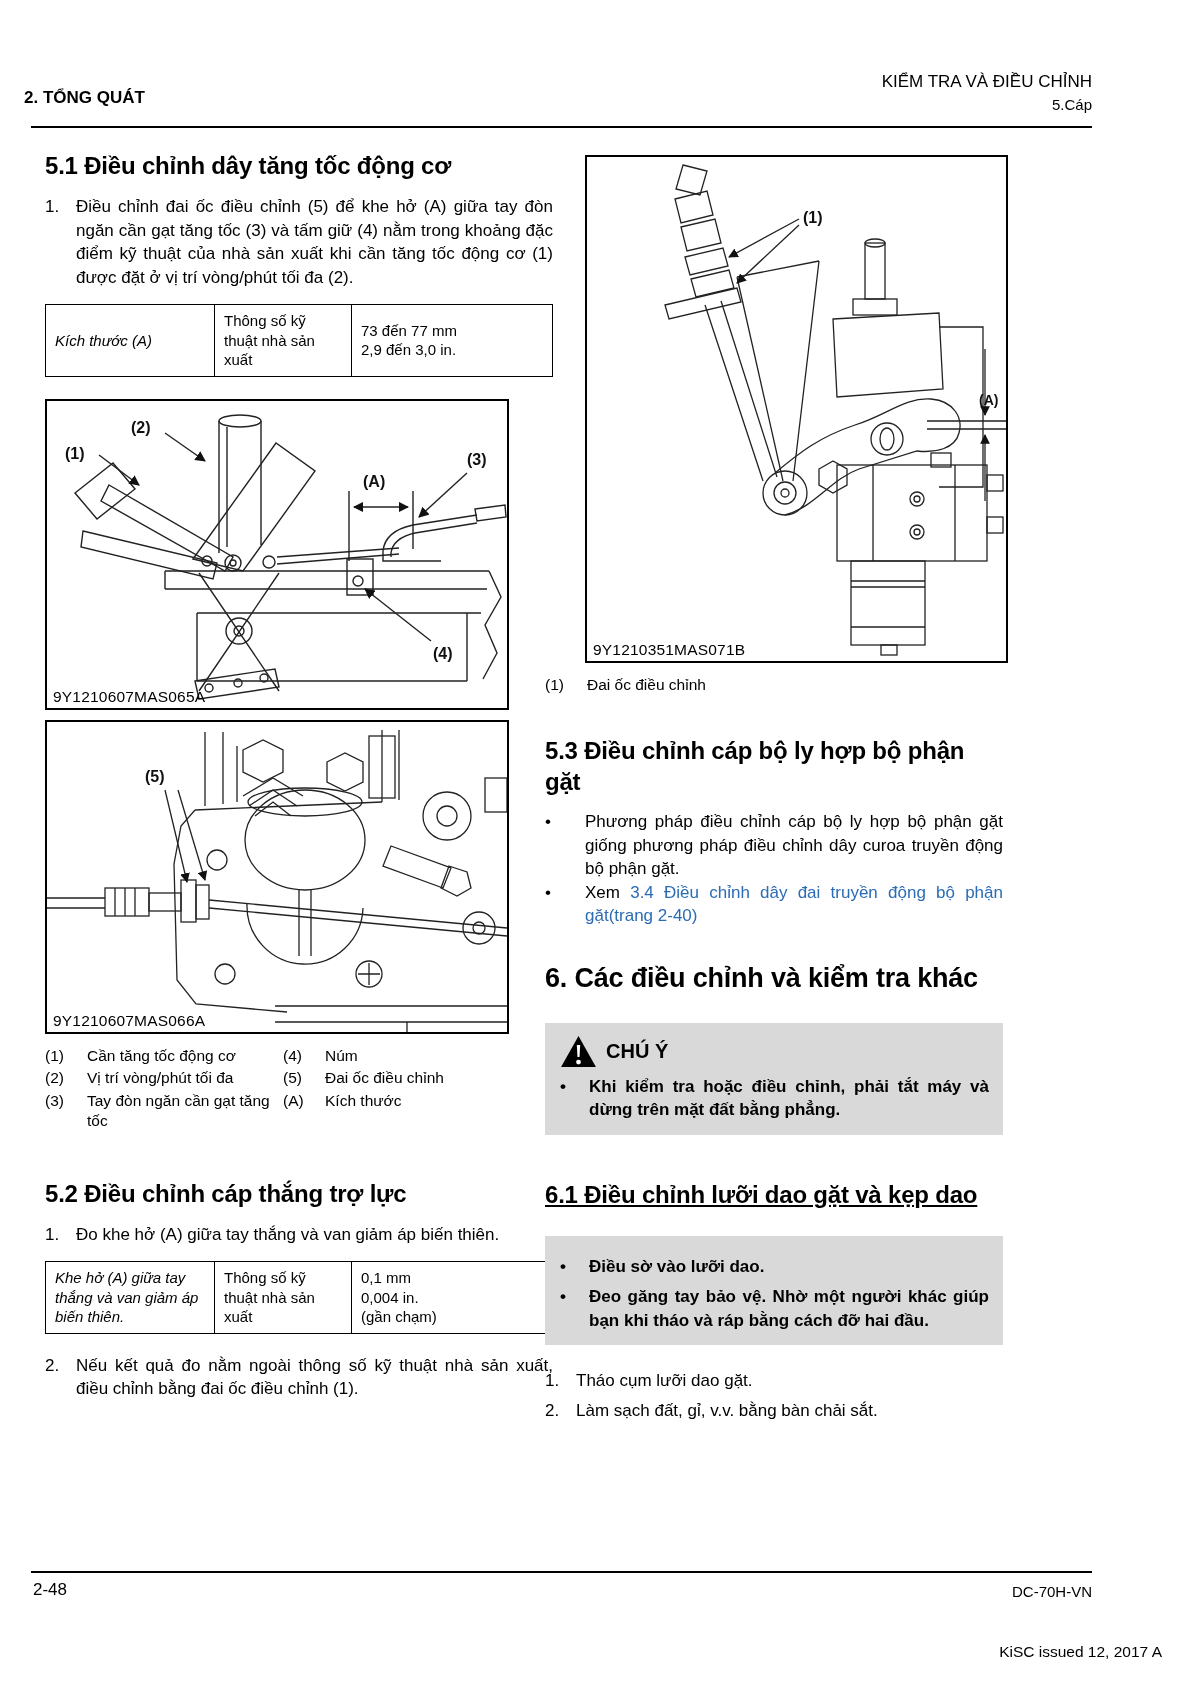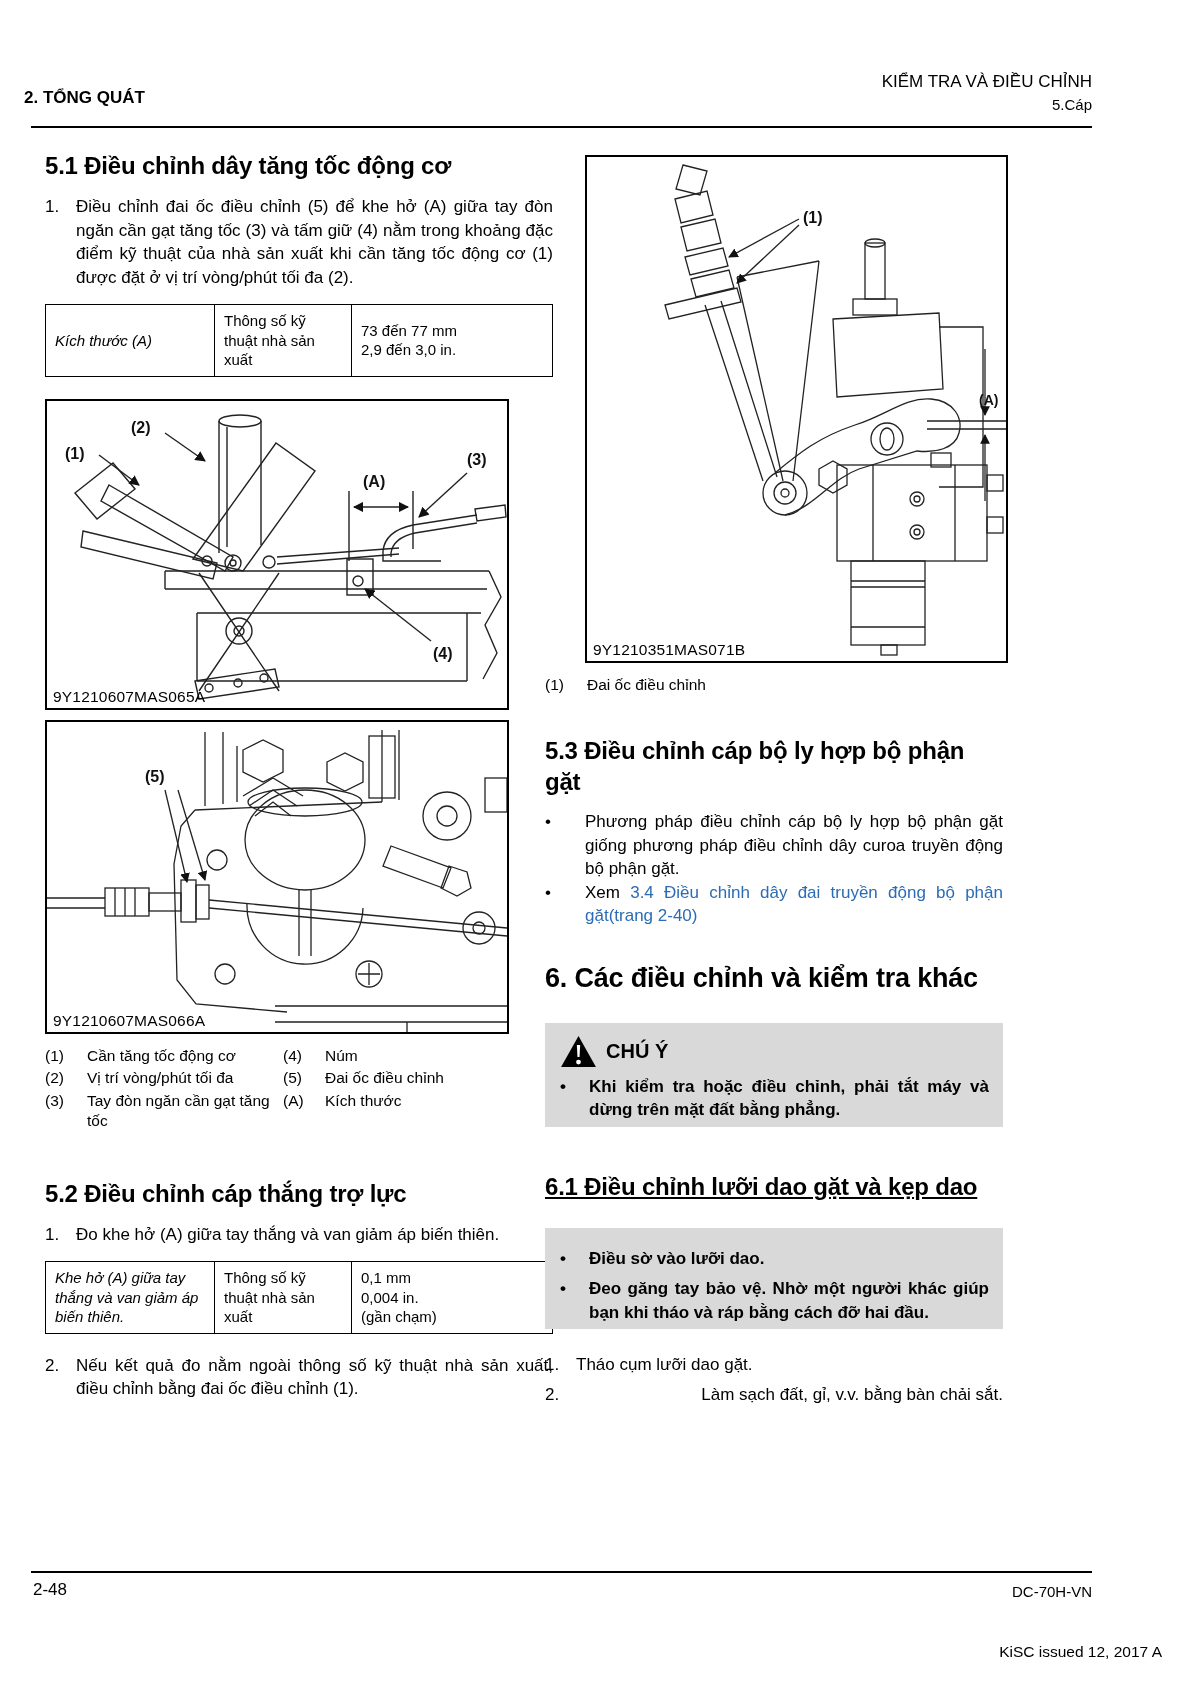--- a/index.html
+++ b/index.html
@@ -30,21 +30,21 @@
   .fig-code{position:absolute;left:6px;bottom:2px;font-size:15.5px;letter-spacing:0.2px;}
   .figtext{font-size:16px;font-weight:bold;fill:#111;font-family:"Liberation Sans",sans-serif;}
   
   .legend{display:grid;grid-template-columns:42px 196px 42px 1fr;row-gap:2px;font-size:15.5px;line-height:20.5px;margin-top:12px;}
   .legend1{display:grid;grid-template-columns:42px 1fr;font-size:15.5px;line-height:20px;margin-top:12px;}
   
   .bul{display:flex;font-size:17px;line-height:23.5px;}
   .bul .mark{width:40px;flex:none;}
   .bul .txt{flex:1;text-align:justify;}
   
-  .warnbox{background:var(--warnbg,#d9d9d9);padding:12px 14px 5px 15px;}
+  .warnbox{background:var(--warnbg,#d9d9d9);padding:12px 14px 13px 15px;}
   .warnhead{display:flex;align-items:center;gap:9px;font-size:20px;font-weight:bold;}
   .warnbox .bul{font-weight:bold;margin-top:7px;}
   .warnbox .bul .mark{width:29px;}
   .tri-icon{width:37px;height:33px;flex:none;}
   
   .xref{color:var(--link,#2b6cb5);text-decoration:none;cursor:pointer;}
   
   .ftr-rule{position:absolute;left:31px;top:1571px;width:1061px;border-top:2.2px solid #000;}
   .ftr-page{position:absolute;left:33px;top:1580px;font-size:17px;}
   .ftr-model{position:absolute;right:98px;top:1583px;font-size:15px;}
@@ -323,21 +323,21 @@
         <span class="txt">Đeo găng tay bảo vệ. Nhờ một người khác giúp bạn khi tháo và ráp bằng cách đỡ hai đầu.</span>
       </div>
     </div>
 
     <div class="step" style="margin-top:24px;">
       <span class="num">1.</span>
       <span class="txt" style="text-align:left;">Tháo cụm lưỡi dao gặt.</span>
     </div>
     <div class="step" style="margin-top:6px;">
       <span class="num">2.</span>
-      <span class="txt" style="text-align:right;">Làm sạch đất, gỉ, v.v. bằng bàn chải sắt.</span>
+      <span class="txt" style="text-align:left;">Làm sạch đất, gỉ, v.v. bằng bàn chải sắt.</span>
     </div>
 
   </div>
 
   <div class="ftr-rule"></div>
   <div class="ftr-page">2-48</div>
   <div class="ftr-model">DC-70H-VN</div>
   <div class="ftr-issued">KiSC issued 12, 2017 A</div>
 
 </div>

